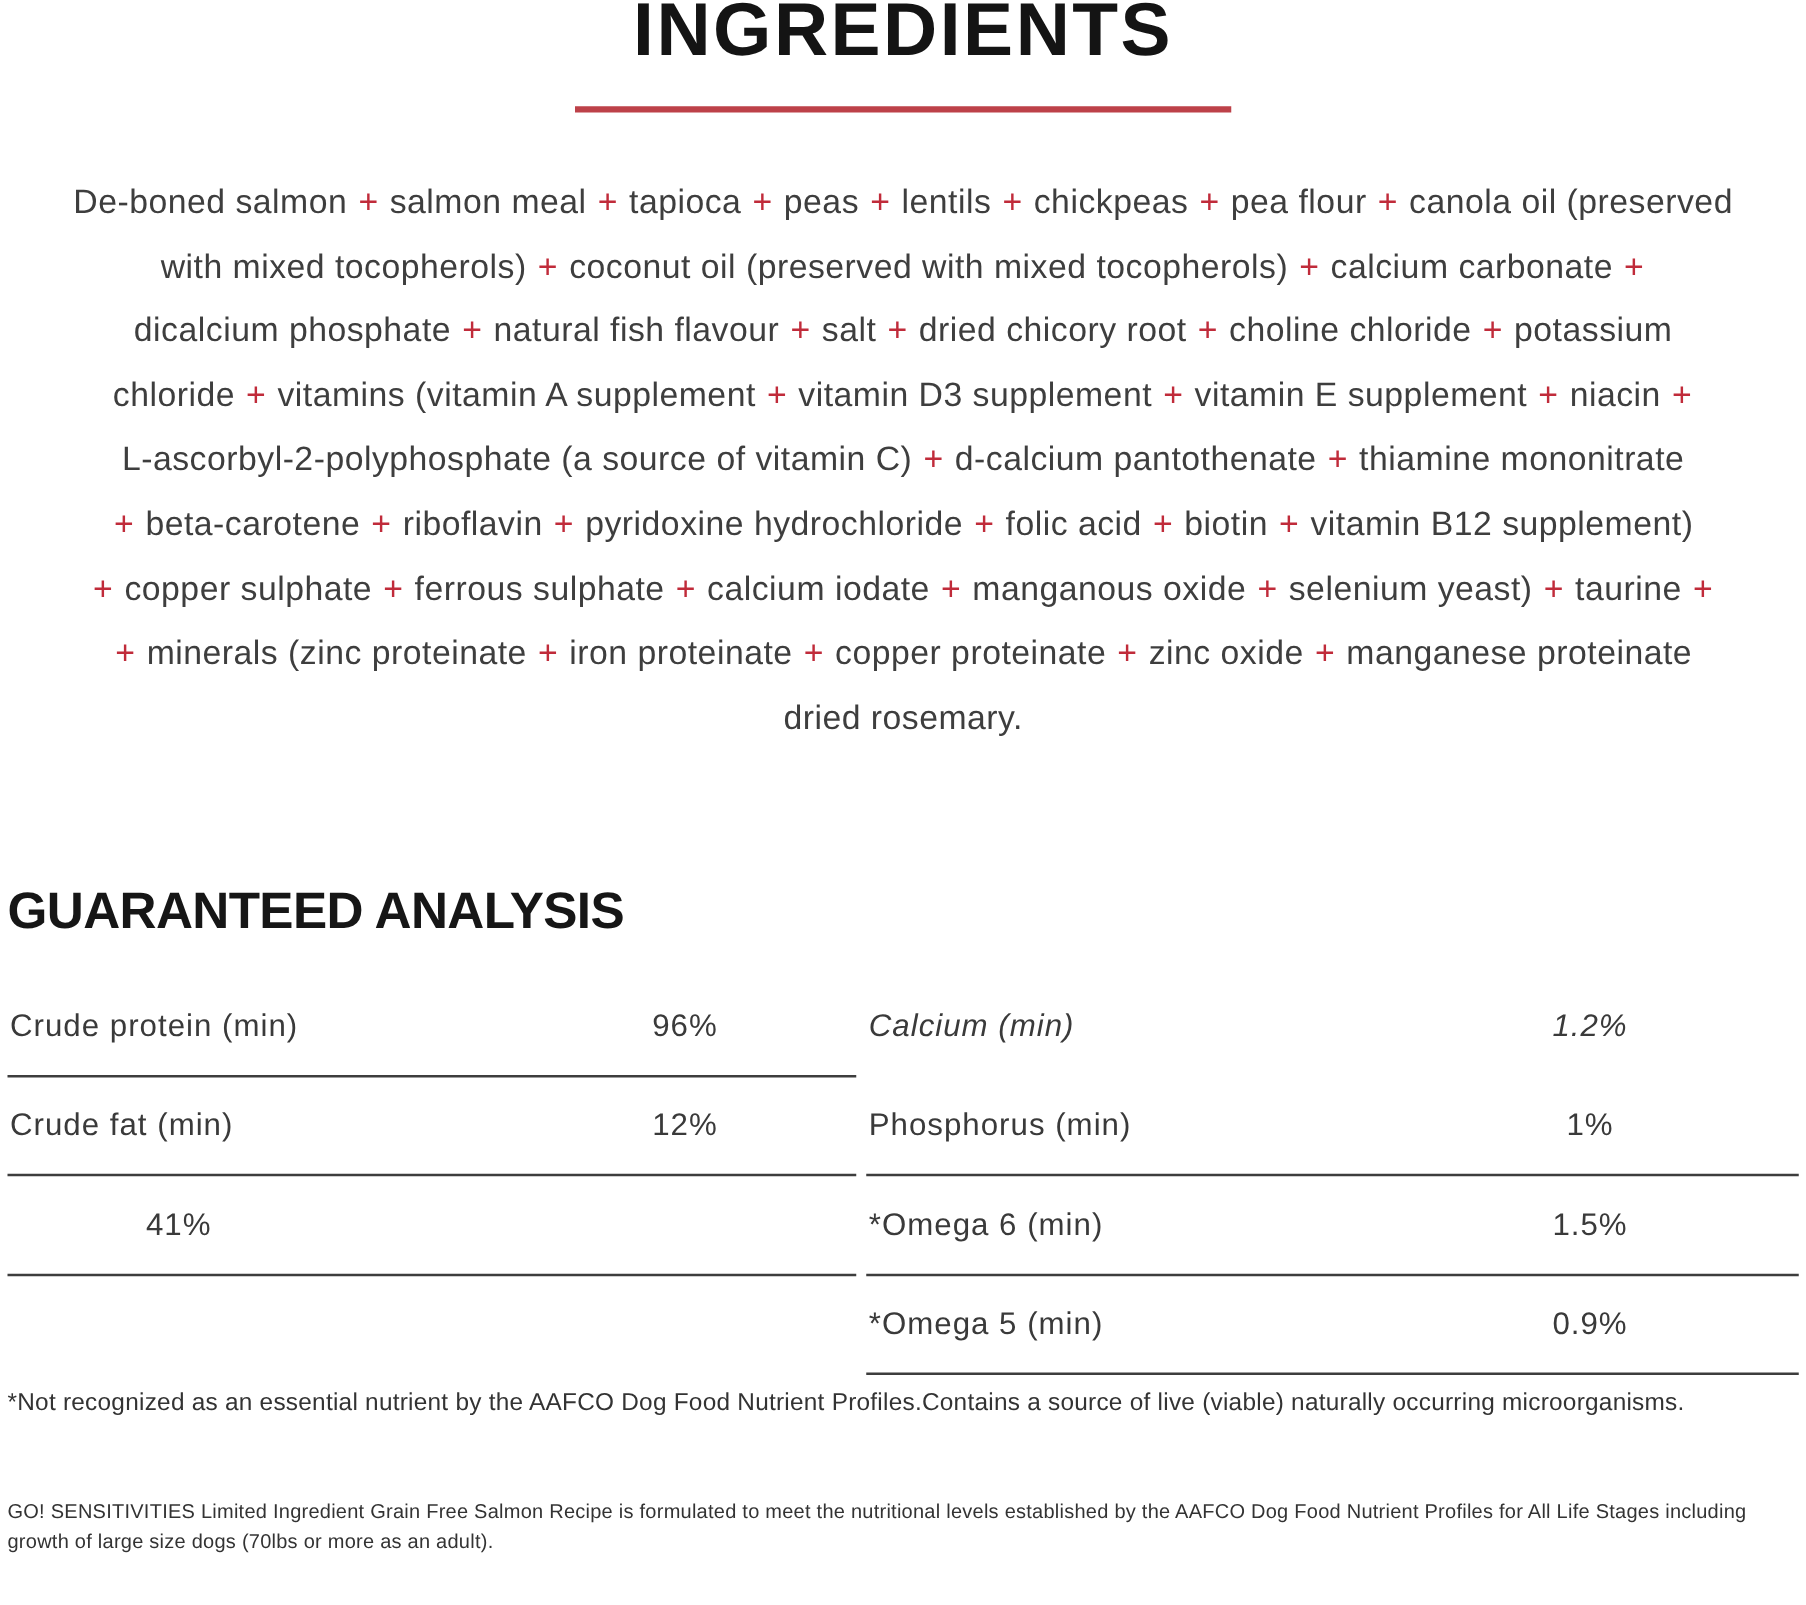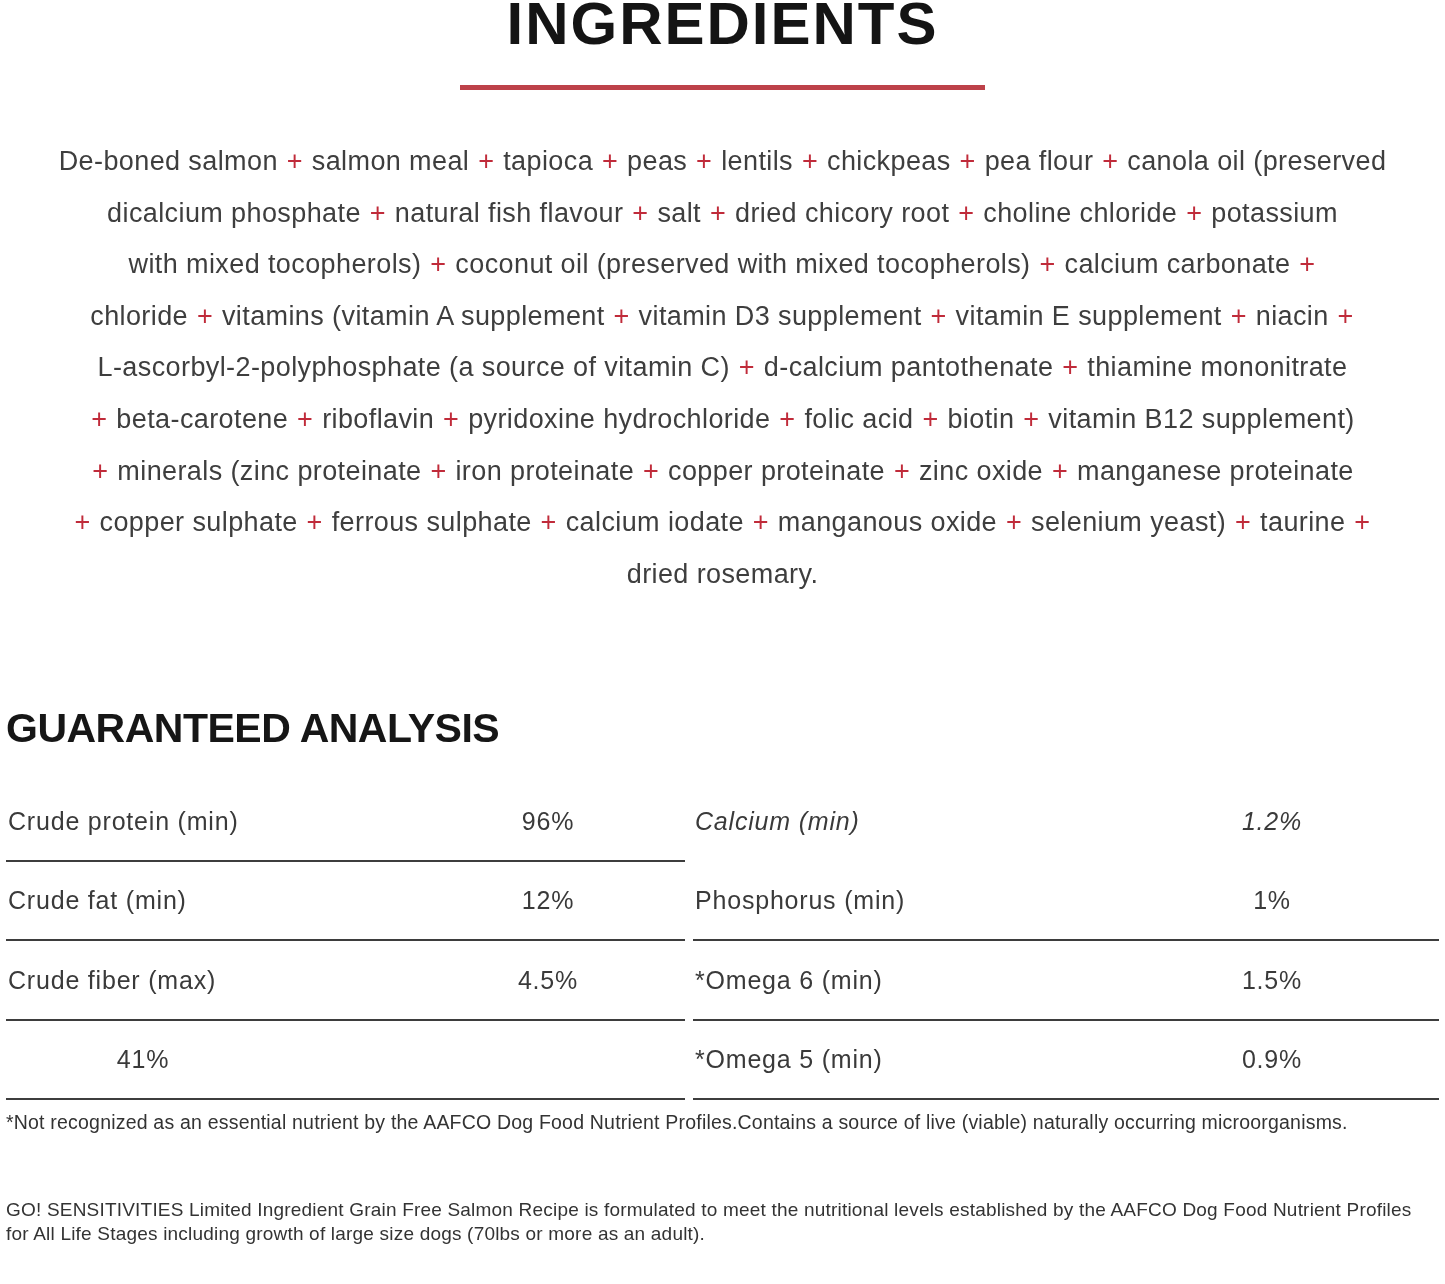--- a/index.html
+++ b/index.html
@@ -70,63 +70,59 @@
   
   .footnote{
     margin-top:11px;
     font-size:19.5px;
     letter-spacing:0.2px;
     color:#333333;
     white-space:nowrap;
   }
   .formulation{
     margin-top:64px;
-    font-size:19px;
+    font-size:16px;
     line-height:23.5px;
     letter-spacing:0.2px;
     color:#333333;
     max-width:1412px;
   }
 </style>
 </head>
 <body>
 
 <div class="page">
 
   <div class="ing-title">INGREDIENTS</div>
 
   <div class="red-divider" style="background: rgb(189, 65, 73);"></div>
 
   <div class="ing-text" id="ingredients-text">
       <div class="ing-line">De-boned salmon <span class="plus">+</span> salmon meal <span class="plus">+</span> tapioca <span class="plus">+</span> peas <span class="plus">+</span> lentils <span class="plus">+</span> chickpeas <span class="plus">+</span> pea flour <span class="plus">+</span> canola oil (preserved</div>
+      <div class="ing-line">with mixed tocopherols) <span class="plus">+</span> coconut oil (preserved with mixed tocopherols) <span class="plus">+</span> calcium carbonate <span class="plus">+</span></div>
       <div class="ing-line">dicalcium phosphate <span class="plus">+</span> natural fish flavour <span class="plus">+</span> salt <span class="plus">+</span> dried chicory root <span class="plus">+</span> choline chloride <span class="plus">+</span> potassium</div>
-      <div class="ing-line">with mixed tocopherols) <span class="plus">+</span> coconut oil (preserved with mixed tocopherols) <span class="plus">+</span> calcium carbonate <span class="plus">+</span></div>
       <div class="ing-line">chloride <span class="plus">+</span> vitamins (vitamin A supplement <span class="plus">+</span> vitamin D3 supplement <span class="plus">+</span> vitamin E supplement <span class="plus">+</span> niacin <span class="plus">+</span></div>
       <div class="ing-line">L-ascorbyl-2-polyphosphate (a source of vitamin C) <span class="plus">+</span> d-calcium pantothenate <span class="plus">+</span> thiamine mononitrate</div>
       <div class="ing-line"><span class="plus">+</span> beta-carotene <span class="plus">+</span> riboflavin <span class="plus">+</span> pyridoxine hydrochloride <span class="plus">+</span> folic acid <span class="plus">+</span> biotin <span class="plus">+</span> vitamin B12 supplement)</div>
+      <div class="ing-line"><span class="plus">+</span> copper sulphate <span class="plus">+</span> ferrous sulphate <span class="plus">+</span> calcium iodate <span class="plus">+</span> manganous oxide <span class="plus">+</span> selenium yeast) <span class="plus">+</span> taurine <span class="plus">+</span></div>
       <div class="ing-line"><span class="plus">+</span> minerals (zinc proteinate <span class="plus">+</span> iron proteinate <span class="plus">+</span> copper proteinate <span class="plus">+</span> zinc oxide <span class="plus">+</span> manganese proteinate</div>
-      <div class="ing-line"><span class="plus">+</span> copper sulphate <span class="plus">+</span> ferrous sulphate <span class="plus">+</span> calcium iodate <span class="plus">+</span> manganous oxide <span class="plus">+</span> selenium yeast) <span class="plus">+</span> taurine <span class="plus">+</span></div>
       <div class="ing-line">dried rosemary.</div>
     </div>
 
   <div class="ga-title">GUARANTEED ANALYSIS</div>
 
   <div class="ga-table">
     <div class="ga-col col-left" id="ga-col-left">
         <div class="ga-row">
           <span class="label">Crude protein (min)</span>
           <span class="value">96%</span>
         </div>
         <div class="ga-row">
           <span class="label">Crude fat (min)</span>
           <span class="value">12%</span>
-        </div>
-        <div class="ga-row">
-          <span class="label">Crude fiber (max)</span>
-          <span class="value">4.5%</span>
         </div>
         <div class="ga-row">
           <span class="value">41%</span>
         </div>
       </div>
     <div class="ga-col col-right" id="ga-col-right">
         <div class="ga-row">
           <span class="label">Calcium (min)</span>
           <span class="value">1.2%</span>
         </div>

